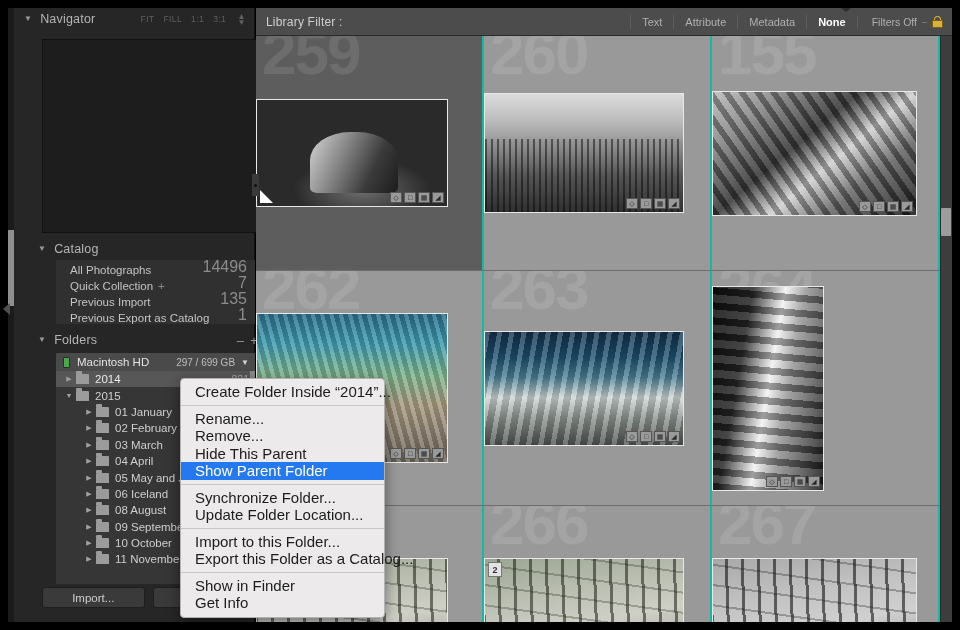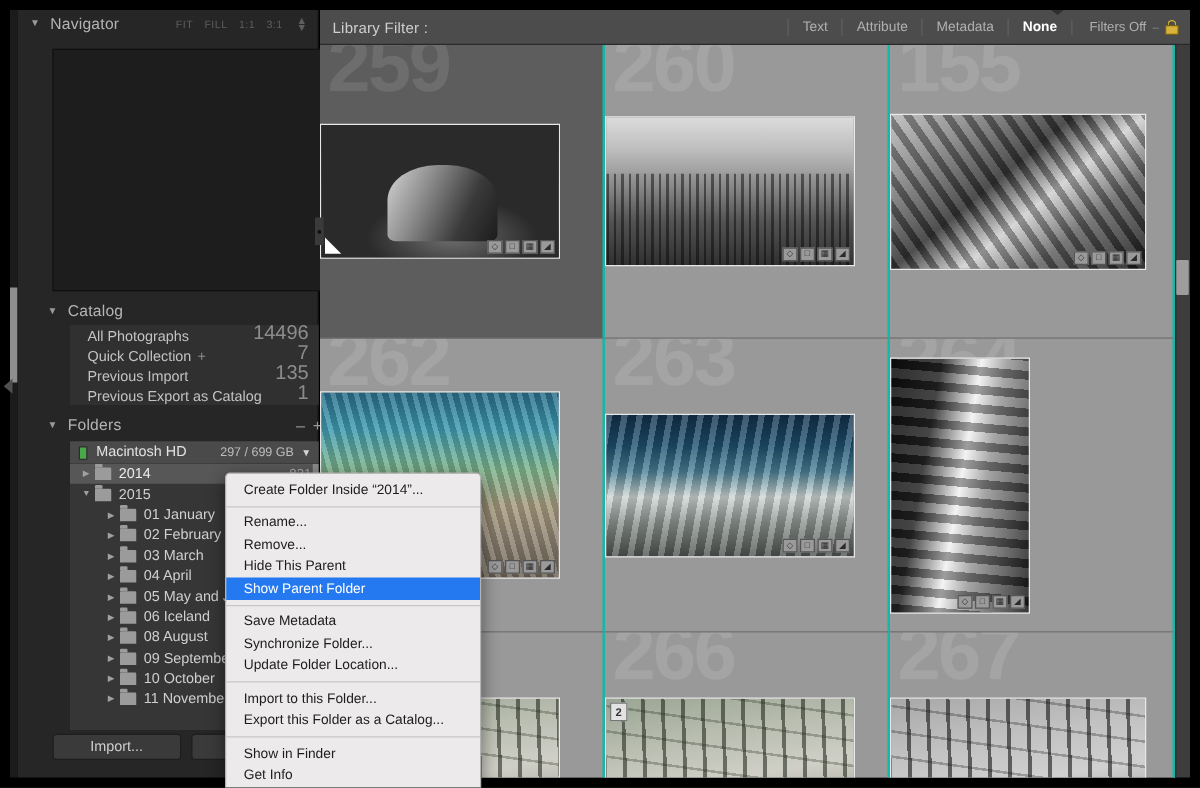--- a/index.html
+++ b/index.html
@@ -326,21 +326,21 @@
     background: #eceaea;
     border: 1px solid #b3b1b1;
     border-radius: 4px;
     box-shadow: 0 4px 14px rgba(0,0,0,.45);
     padding: 4px 0 5px 0;
     z-index: 50;
   }
   .menu-item {
     height: 17.5px; display: flex; align-items: center;
     padding: 0 24px 0 14px;
-    font-size: 11px; color: #1c1c1c;
+    font-size: 15px; color: #1c1c1c;
     white-space: nowrap;
   }
   .menu-item.selected { background: #2479f0; color: #fff; }
   .menu-sep {
     height: 1px; background: #c8c6c6; margin: 4px 0 4px 0;
   }
 </style>
 </head>
 <body>
 
@@ -624,21 +624,20 @@
 
   <div id="context-menu">
     <div id="menu-items">
         <div class="menu-item">Create Folder Inside “2014”...</div>
         <div class="menu-sep"></div>
         <div class="menu-item">Rename...</div>
         <div class="menu-item">Remove...</div>
         <div class="menu-item">Hide This Parent</div>
         <div class="menu-item selected">Show Parent Folder</div>
         <div class="menu-sep"></div>
-        <div class="menu-item">Save Metadata</div>
         <div class="menu-item">Synchronize Folder...</div>
         <div class="menu-item">Update Folder Location...</div>
         <div class="menu-sep"></div>
         <div class="menu-item">Import to this Folder...</div>
         <div class="menu-item">Export this Folder as a Catalog...</div>
         <div class="menu-sep"></div>
         <div class="menu-item">Show in Finder</div>
         <div class="menu-item">Get Info</div>
       </div>
   </div>

